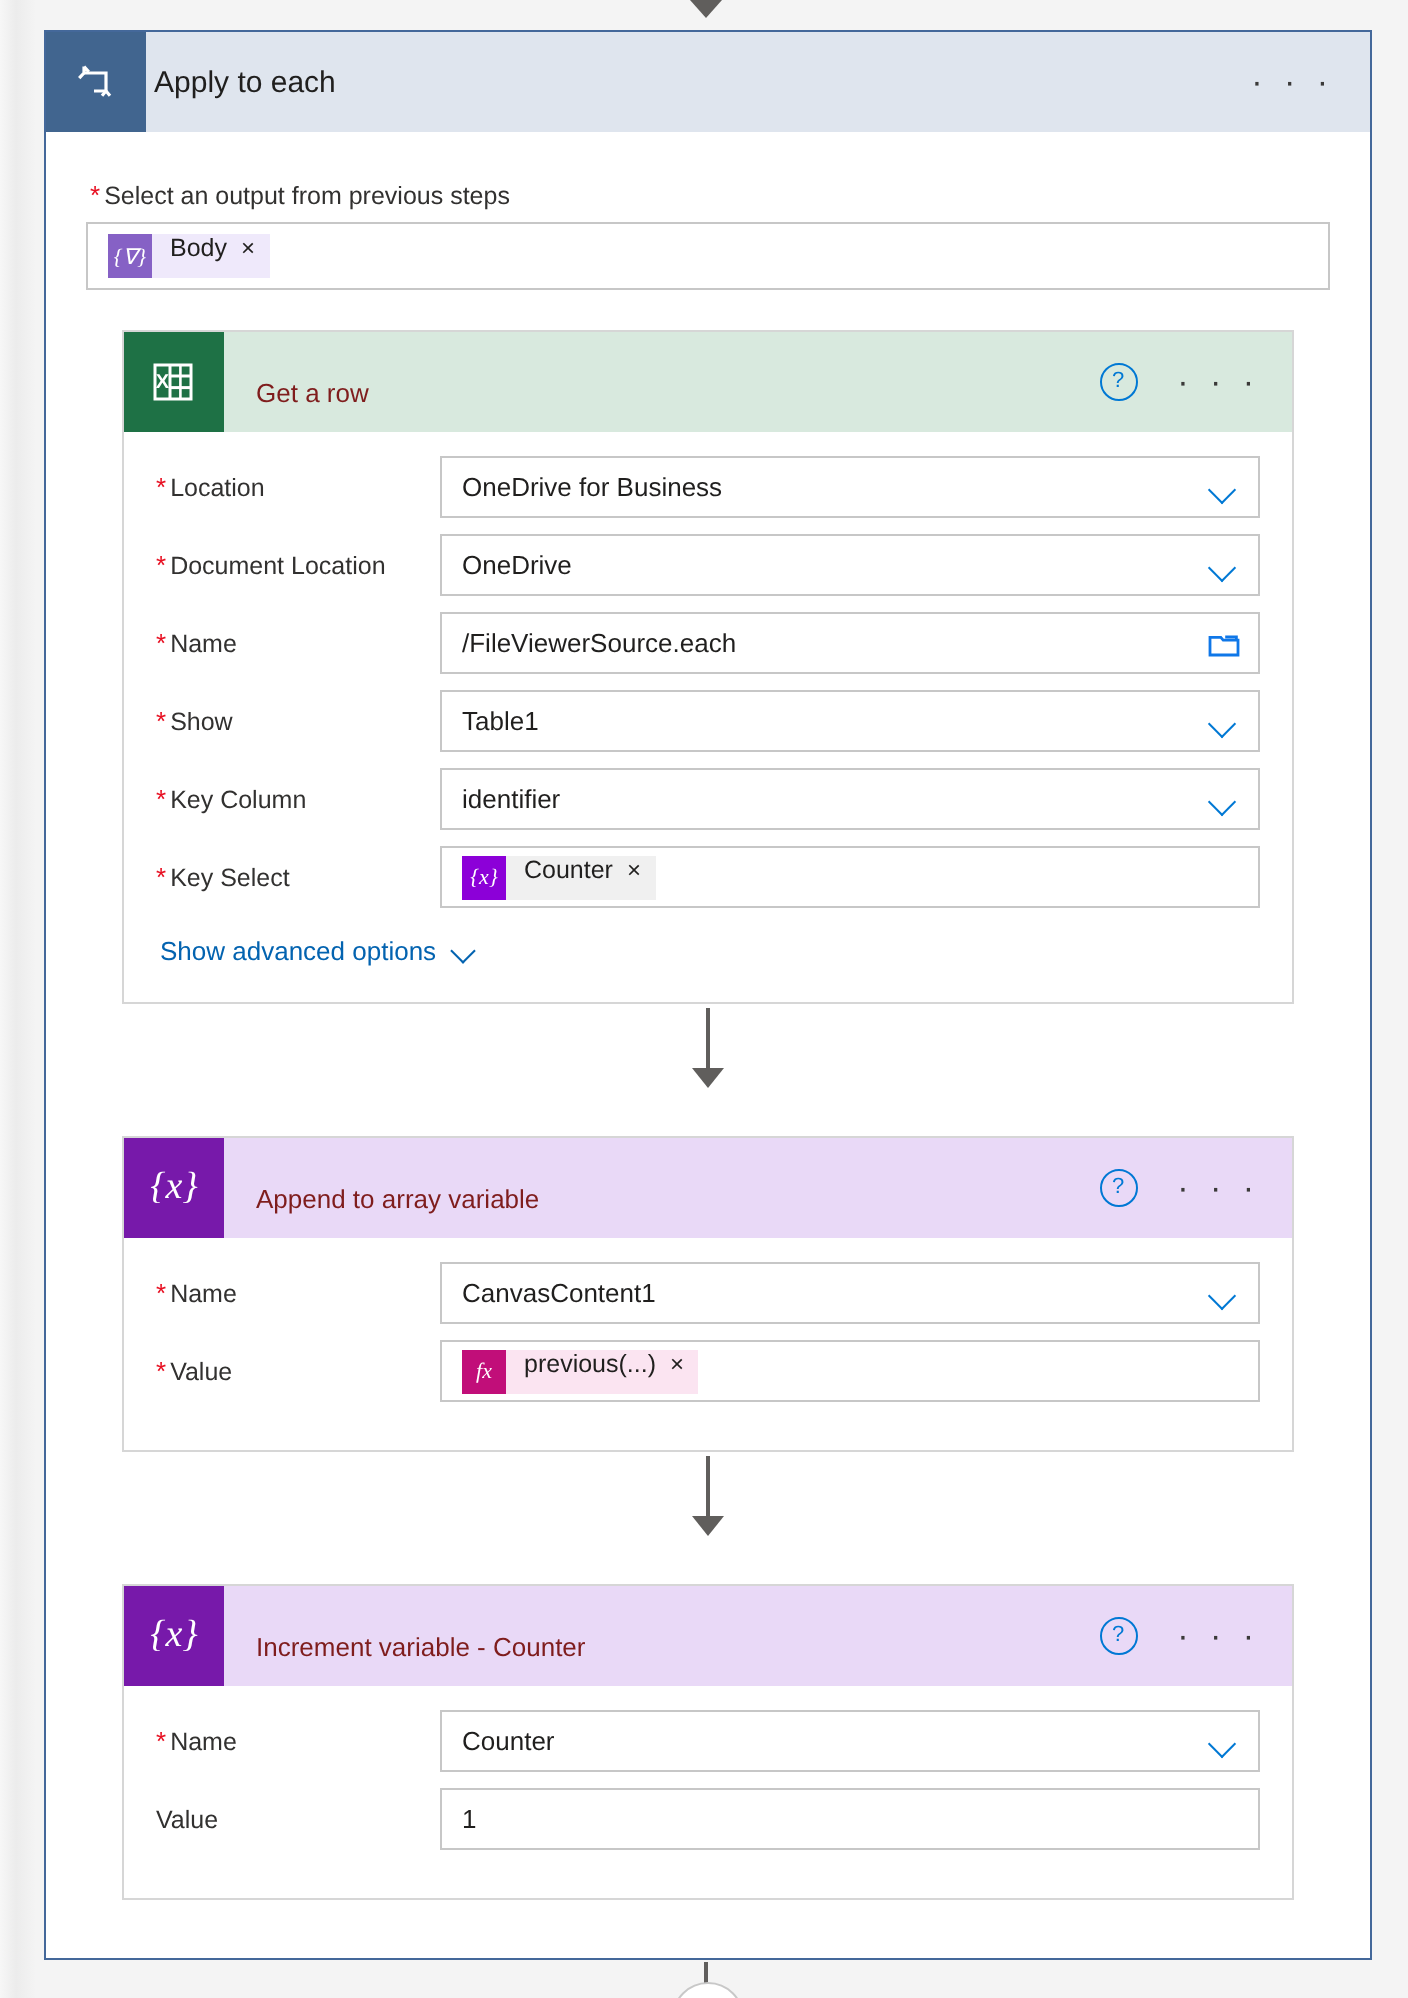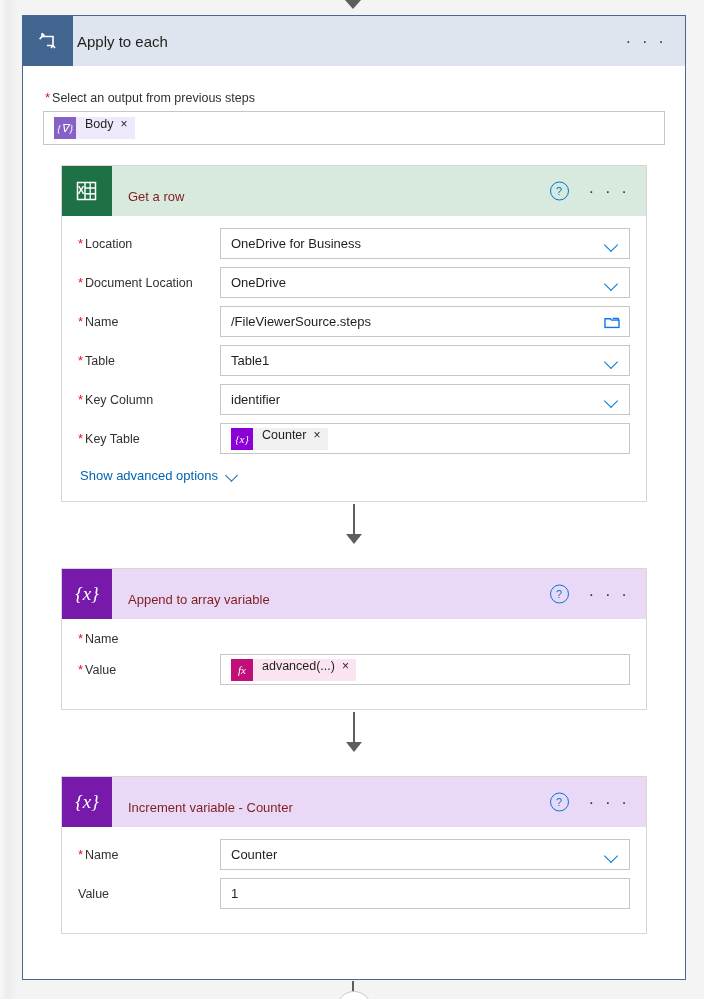--- a/index.html
+++ b/index.html
@@ -237,48 +237,48 @@
             <div class="row-label req-label"><span class="ast">*</span><span>Document Location</span></div>
             <div class="row-ctl">
               <div class="input">OneDrive</div>
               <span class="chev"></span>
             </div>
           </div>
 
           <div class="row">
             <div class="row-label req-label"><span class="ast">*</span><span>Name</span></div>
             <div class="row-ctl">
-              <div class="input">/FileViewerSource.steps</div>
+              <div class="input">/FileViewerSource.each</div>
               <span class="folder">
                 <svg width="16" height="13" viewBox="0 0 16 13">
                   <path d="M1 3.2 h5.4 l1.2 1.4 h7.4 v7.4 h-14 z" fill="none" stroke="#0f77e8" stroke-width="1.4"></path>
                   <path d="M8.6 3 h5.6 v1.6" fill="none" stroke="#0f77e8" stroke-width="1.4"></path>
                 </svg>
               </span>
             </div>
           </div>
 
           <div class="row">
-            <div class="row-label req-label"><span class="ast">*</span><span>Table</span></div>
+            <div class="row-label req-label"><span class="ast">*</span><span>Show</span></div>
             <div class="row-ctl">
               <div class="input">Table1</div>
               <span class="chev"></span>
             </div>
           </div>
 
           <div class="row">
             <div class="row-label req-label"><span class="ast">*</span><span>Key Column</span></div>
             <div class="row-ctl">
               <div class="input">identifier</div>
               <span class="chev"></span>
             </div>
           </div>
 
           <div class="row">
-            <div class="row-label req-label"><span class="ast">*</span><span>Key Table</span></div>
+            <div class="row-label req-label"><span class="ast">*</span><span>Key Select</span></div>
             <div class="row-ctl">
               <div class="input tokenized">
                 <span class="token tk-var">
                   <span class="token-glyph">{x}</span>
                   <span class="token-pill">
                     <span>Counter</span>
                     <span class="token-x">×</span>
                   </span>
                 </span>
               </div>
@@ -303,30 +303,34 @@
           <div class="card-title">Append to array variable</div>
           <div class="card-actions">
             <div class="help-ic">?</div>
             <div class="ellipsis">· · ·</div>
           </div>
         </div>
 
         <div class="card-body">
           <div class="row">
             <div class="row-label req-label"><span class="ast">*</span><span>Name</span></div>
+            <div class="row-ctl">
+              <div class="input">CanvasContent1</div>
+              <span class="chev"></span>
+            </div>
           </div>
 
           <div class="row">
             <div class="row-label req-label"><span class="ast">*</span><span>Value</span></div>
             <div class="row-ctl">
               <div class="input tokenized">
                 <span class="token tk-fx">
                   <span class="token-glyph">fx</span>
                   <span class="token-pill">
-                    <span>advanced(...)</span>
+                    <span>previous(...)</span>
                     <span class="token-x">×</span>
                   </span>
                 </span>
               </div>
             </div>
           </div>
         </div>
       </div>
 
       <div class="arrow">

